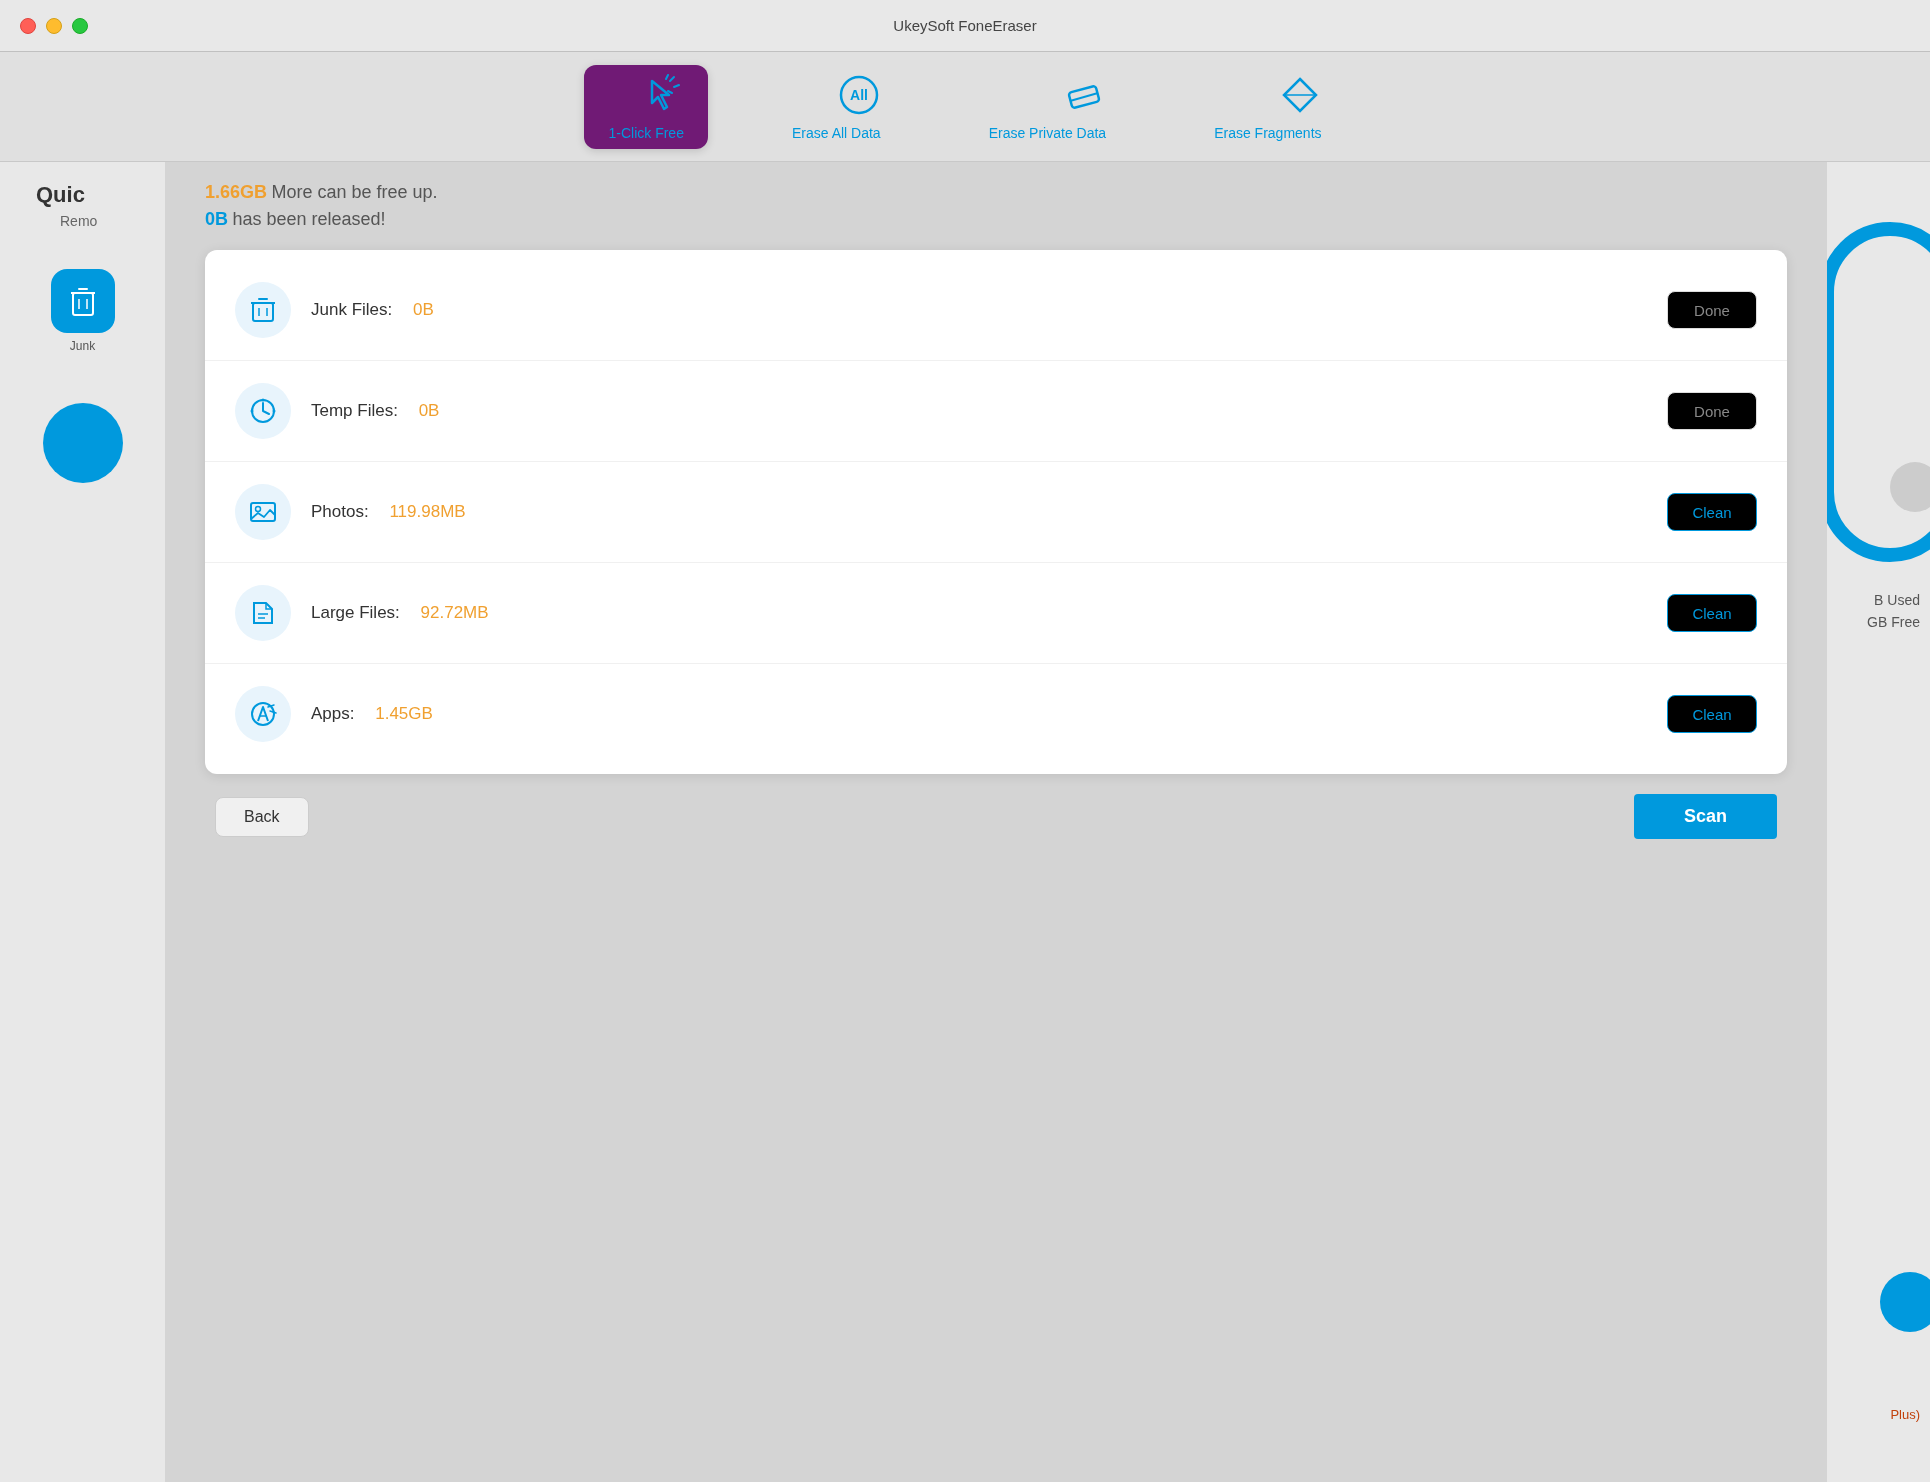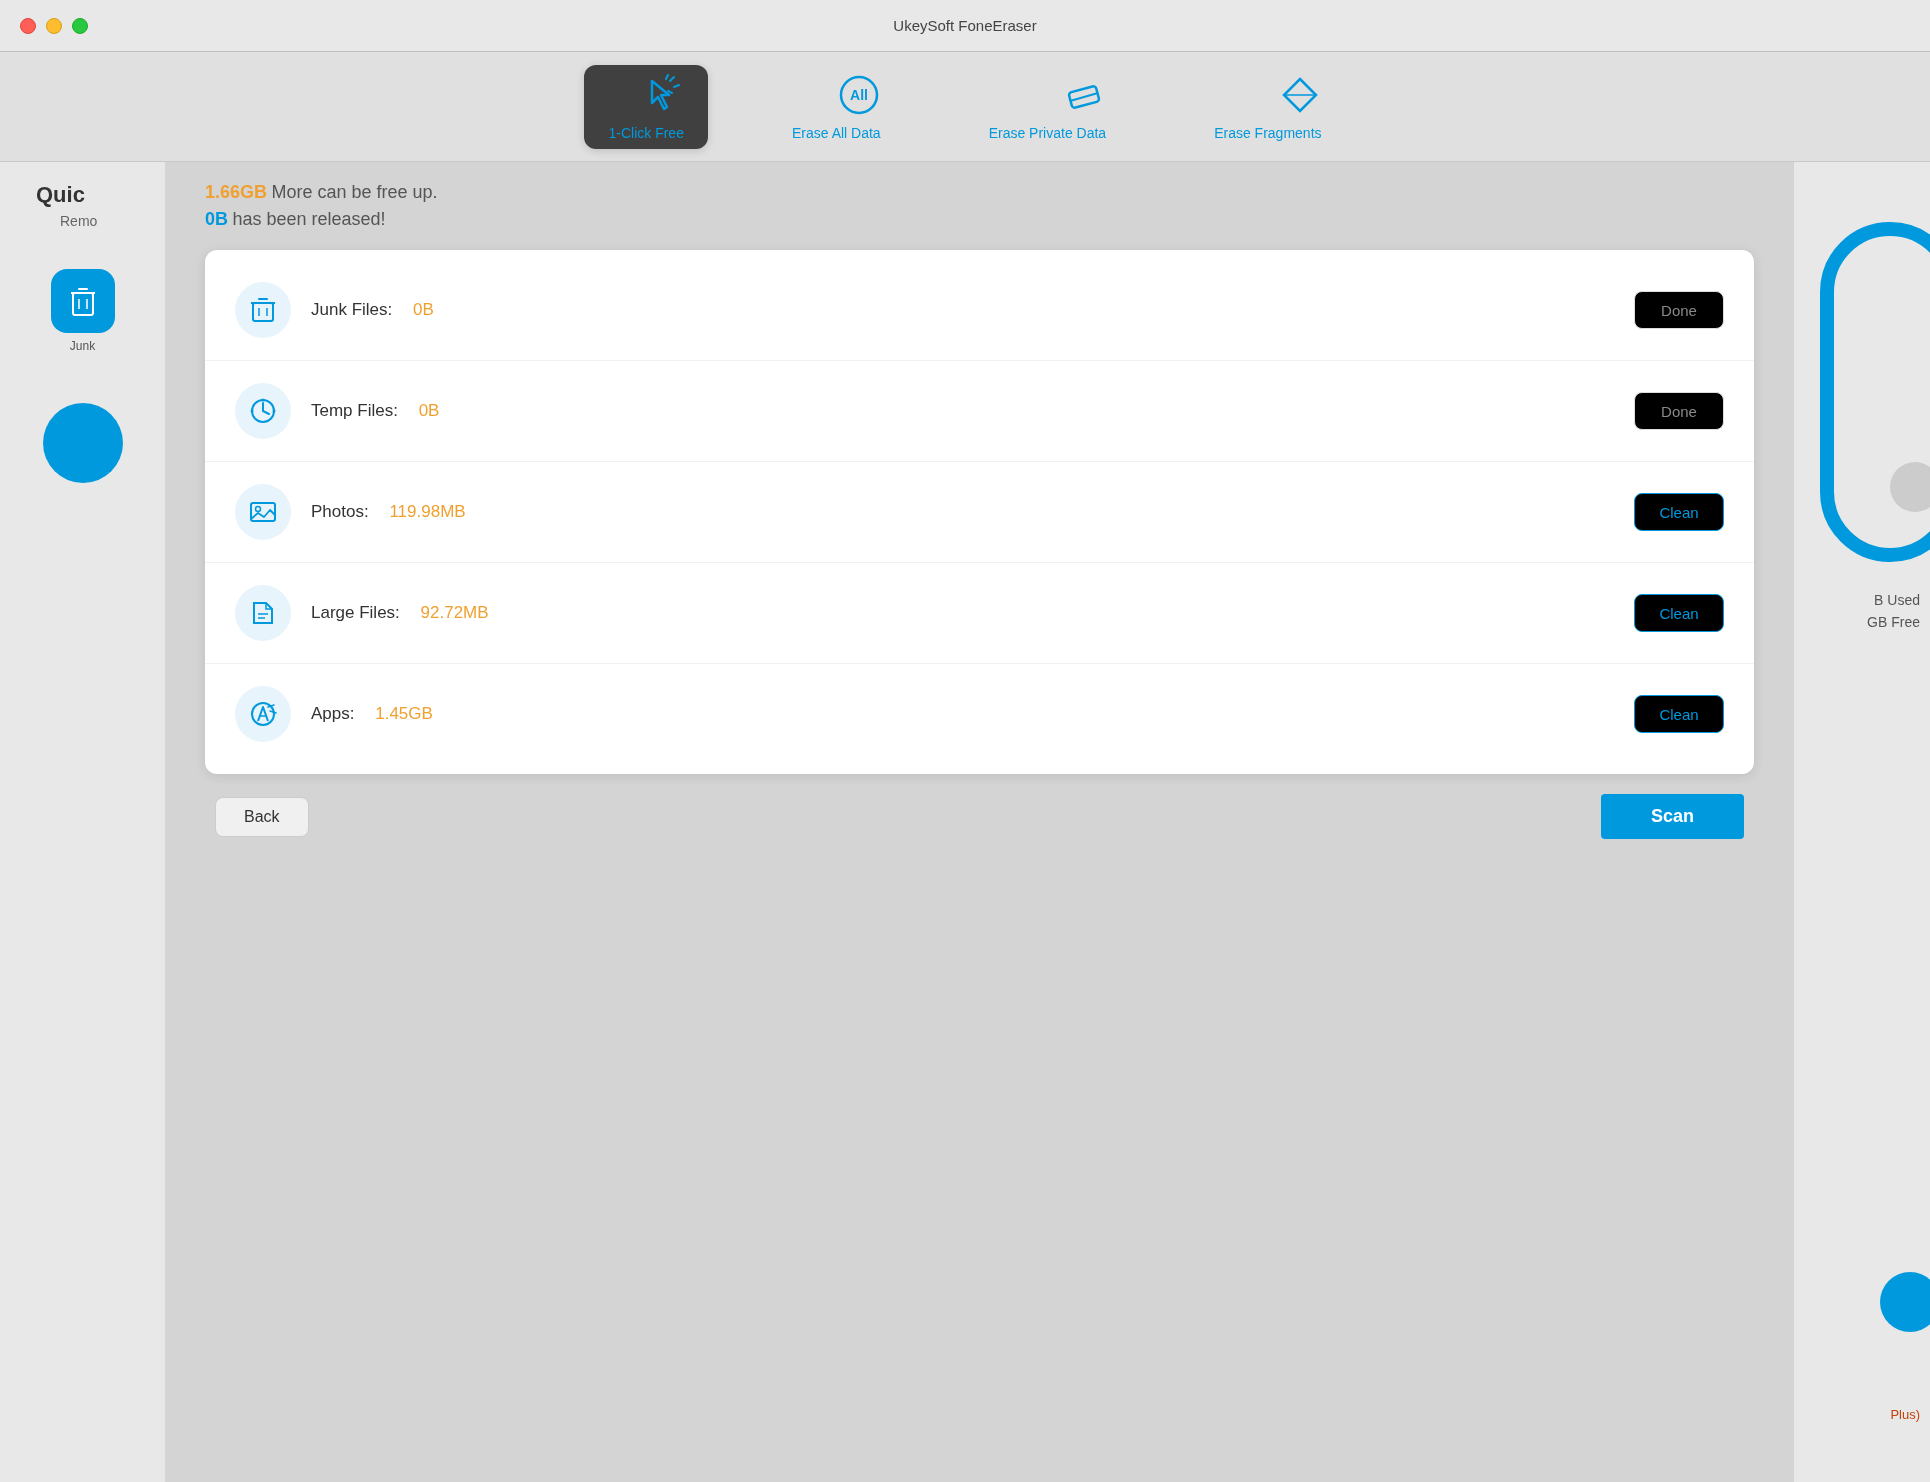--- a/index.html
+++ b/index.html
@@ -57,21 +57,21 @@
     .tab-item {
       display: flex;
       flex-direction: column;
       align-items: flex-end;
       gap: 8px;
       cursor: pointer;
       padding: 8px 24px;
       border-radius: 12px;
     }
     .tab-item.active {
-      background: #404040;
+      background: #701a75;
       box-shadow: 0 2px 8px rgba(0,0,0,0.15);
     }
     .tab-icon {
       width: 44px;
       height: 44px;
       display: flex;
       align-items: center;
       justify-content: center;
     }
     .tab-label {
@@ -253,21 +253,21 @@
       border: none;
       border-radius: 4px;
       font-size: 18px;
       color: white;
       font-weight: 700;
       cursor: pointer;
     }
 
     
     .right-panel {
-      width: 136px;
+      width: 103px;
       background: #e8e8e8;
       display: flex;
       flex-direction: column;
       align-items: flex-end;
       padding: 20px 0;
       overflow: hidden;
       position: relative;
     }
     .right-blue-ring {
       width: 140px;

